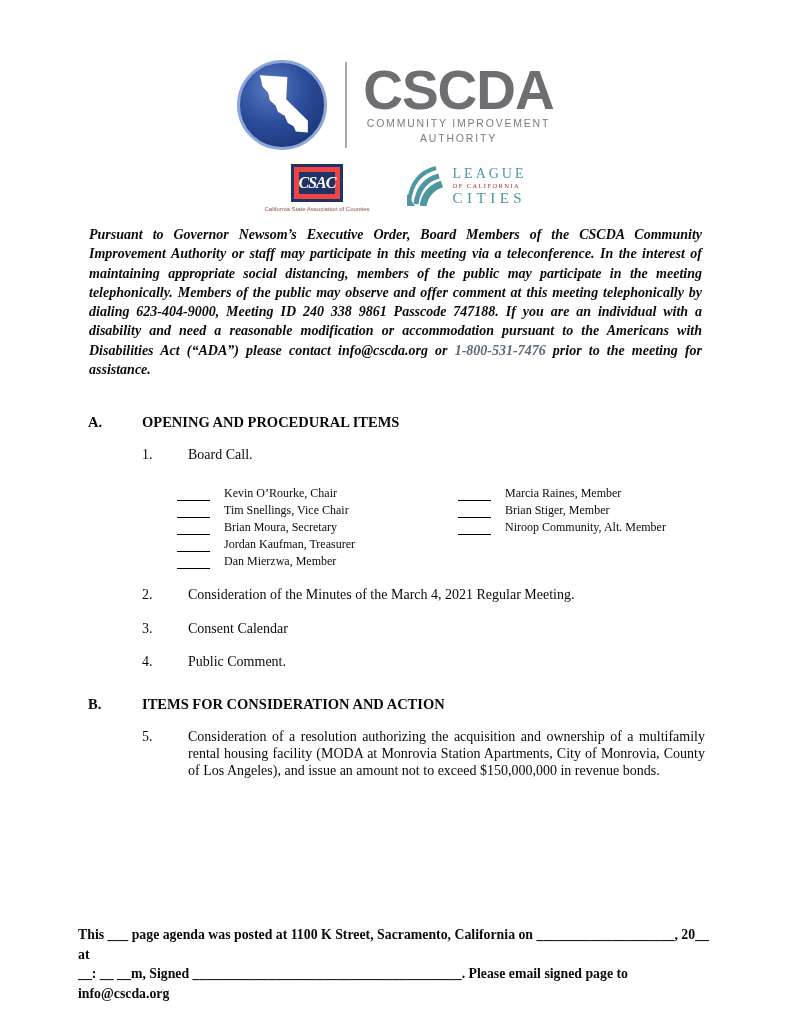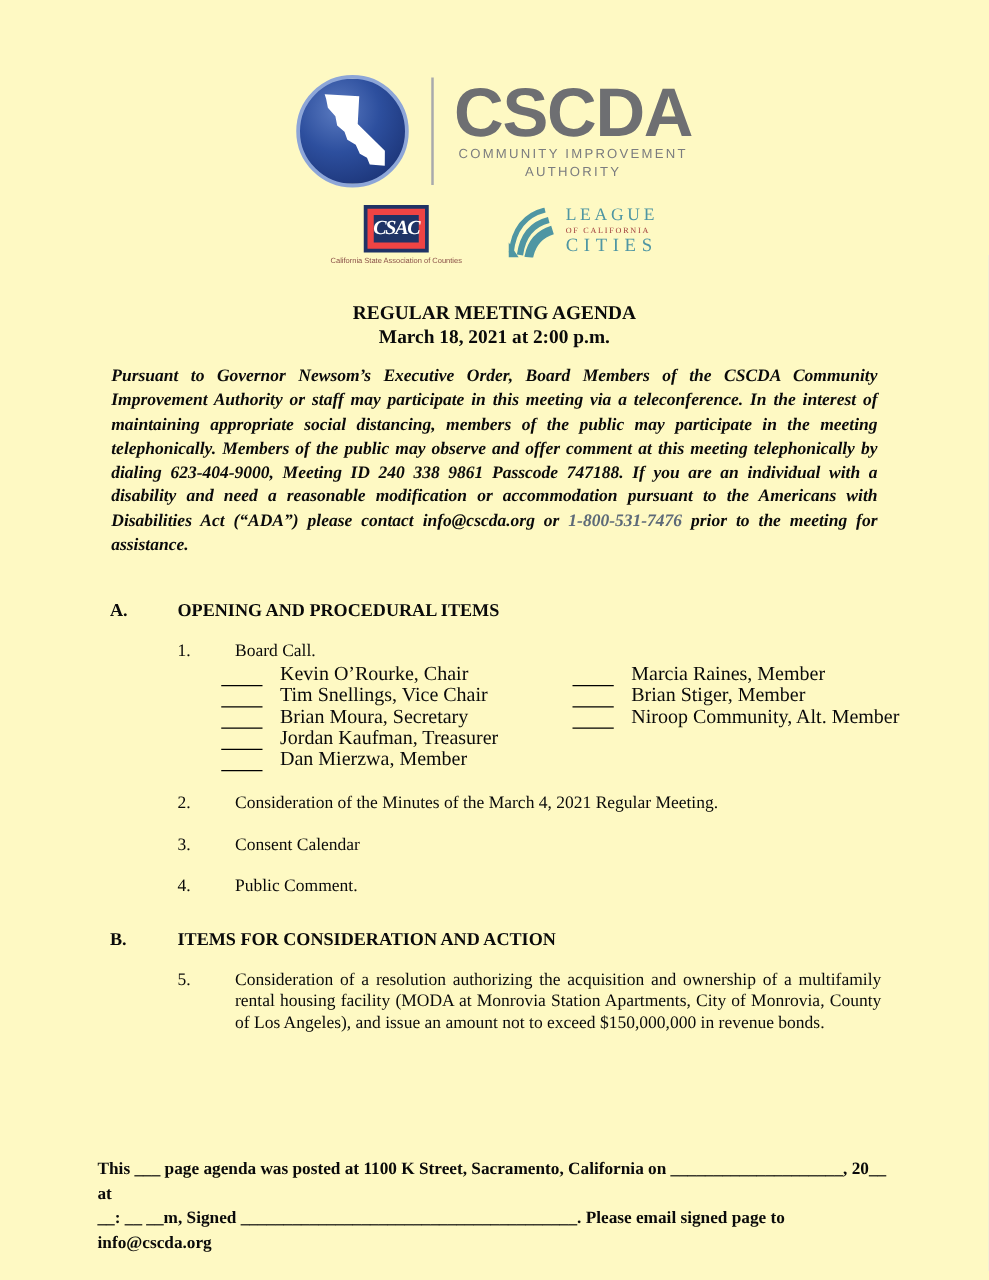--- a/index.html
+++ b/index.html
@@ -1,18 +1,18 @@
 <!DOCTYPE html>
 <html><head>
 <meta charset="utf-8">
 <style>
   html,body { margin:0; padding:0; background:#e8e8e8; }
   .page {
     position:relative; width:791px; height:1024px; margin:0 auto;
-    background:#fef9c3; font-family:"Liberation Serif", serif; color:#0a0a0a;
+    background:#ffffff; font-family:"Liberation Serif", serif; color:#0a0a0a;
     overflow:hidden;
   }
 
   
   .logo-block { padding-top:60px; text-align:center; }
   .cscda-logo { display:flex; align-items:center; justify-content:center; }
   .ca-circle {
     width:90px; height:90px; border-radius:50%; box-sizing:border-box;
     background: radial-gradient(circle at 36% 30%, #5a7ac0 0%, #2d4f9e 42%, #172d6d 95%);
     border:3px solid #8da6d8;
@@ -34,21 +34,21 @@
   .csac { text-align:center; }
   .csac-box { width:52px; height:38px; background:#1f3366; padding:3px; box-sizing:border-box; margin:0 auto; }
   .csac-inner {
     border:5px solid #ef4444; width:100%; height:100%; box-sizing:border-box;
     display:flex; align-items:center; justify-content:center;
     color:#ffffff; font-family:"Liberation Serif", serif; font-style:italic;
     font-weight:700; font-size:16px; letter-spacing:-1px;
   }
   .csac-tag { font-family:"Liberation Sans", sans-serif; font-size:6px; color:#8a5048; margin-top:4px; white-space:nowrap; }
 
-  .league { display:flex; align-items:flex-start; gap:7px; margin-top:2px; }
+  .league { display:flex; align-items:center; gap:7px; margin-top:2px; }
   .league svg { width:40px; height:40px; }
   .league-text { text-align:left; }
   .league-l1 { font-size:14px; letter-spacing:3px; color:#4f96a3; line-height:14px; }
   .league-l2 { font-size:6.5px; letter-spacing:1.4px; color:#a03a3a; line-height:7px; margin:1px 0; }
   .league-l3 { font-size:15px; letter-spacing:4.5px; color:#4f96a3; line-height:16px; }
 
   
   .title-block { margin-top:29px; text-align:center; font-weight:700; font-size:15.5px; line-height:19px; }
 
   
@@ -66,21 +66,21 @@
 
   .item { display:flex; padding-left:142px; font-size:14px; line-height:17.3px; }
   .item-num { width:46px; flex-shrink:0; }
   .item-text { width:517px; text-align:justify; }
   .item-1 { margin-top:15px; }
   .item-2 { margin-top:17px; }
   .item-3 { margin-top:17px; }
   .item-4 { margin-top:16px; }
   .item-5 { margin-top:15px; }
 
-  .rollcall { margin-top:1px; padding-left:177px; display:flex; font-size:16px; }
+  .rollcall { margin-top:20px; padding-left:177px; display:flex; font-size:12px; }
   .rc-col1 { width:281px; }
   .rc-row { display:flex; align-items:flex-end; height:17px; }
   .rc-blank { width:33px; height:13px; border-bottom:1.4px solid #000; margin-right:14px; flex-shrink:0; }
 
   
   .footer {
     position:absolute; left:78px; top:925px; width:637px;
     font-weight:700; font-size:13.8px; line-height:19.5px;
   }
 </style>
@@ -120,24 +120,20 @@
         </svg>
         <div class="league-text">
           <div class="league-l1">LEAGUE</div>
           <div class="league-l2">OF CALIFORNIA</div>
           <div class="league-l3">CITIES</div>
         </div>
       </div>
     </div>
   </div>
 
-  <div class="title-block">
-    <div>REGULAR MEETING AGENDA</div>
-    <div>March 18, 2021 at 2:00 p.m.</div>
-  </div>
 
   <p class="notice"><span>Pursuant to Governor Newsom’s Executive Order, Board Members of the CSCDA Community Improvement Authority or staff may participate in this meeting via a teleconference.  In the interest of maintaining appropriate social distancing, members of the public may participate in the meeting telephonically. Members of the public may observe and offer comment at this meeting telephonically by dialing 623-404-9000, Meeting ID 240 338 9861 Passcode 747188.  If you are an individual with a disability and need a reasonable modification or accommodation pursuant to the Americans with Disabilities Act (“ADA”) please contact info@cscda.org or </span><span class="phone">1-800-531-7476</span><span> prior to the meeting for assistance.</span></p>
 
   <div class="sec-head sec-head-a">
     <span class="sec-letter">A.</span>
     <span class="sec-title">OPENING AND PROCEDURAL ITEMS</span>
   </div>
 
   <div class="item item-1">
     <span class="item-num">1.</span>

